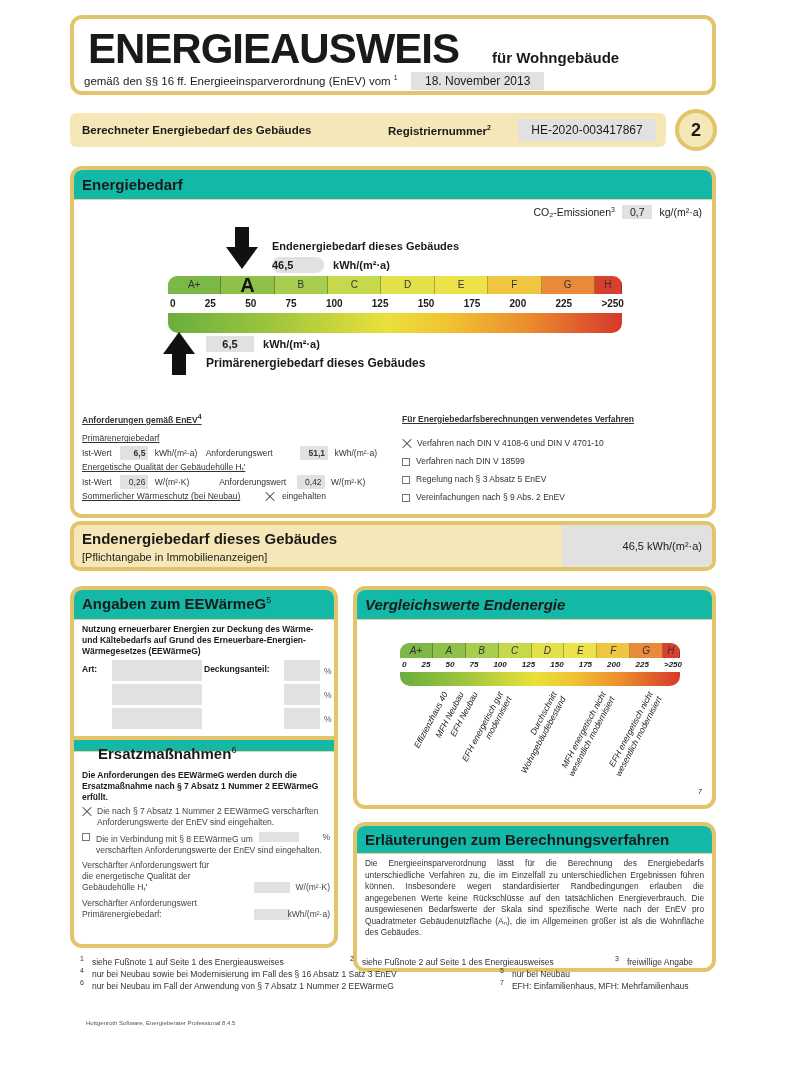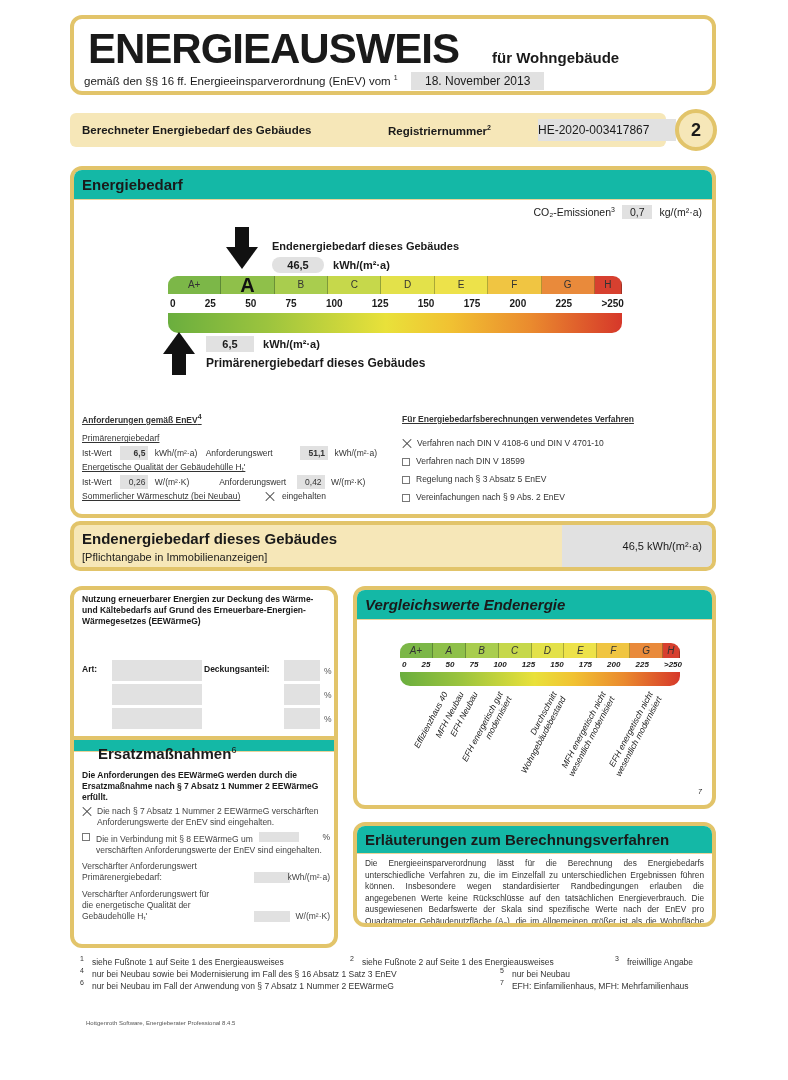--- a/index.html
+++ b/index.html
@@ -27,39 +27,39 @@
   <div style="position:absolute;left:10px;top:53px;font-size:11.5px;">
     <span>gemäß den §§ 16 ff. Energieeinsparverordnung (EnEV) vom</span>
     <span class="sup">1</span>
     <span class="gray" style="margin-left:10px;padding:2px 14px;font-size:12px;">18. November 2013</span>
   </div>
 </div>
 
 <div style="position:absolute;left:70px;top:113px;width:596px;height:34px;background:#f6e7b8;border-radius:6px;">
   <span style="position:absolute;left:12px;top:11px;font-size:11.5px;font-weight:bold;">Berechneter Energiebedarf des Gebäudes</span>
   <span style="position:absolute;left:318px;top:11px;font-size:11.5px;font-weight:bold;"><span>Registriernummer</span><span class="sup">2</span></span>
-  <span class="gray" style="position:absolute;left:468px;top:6px;width:138px;height:22px;line-height:22px;font-size:12px;">HE-2020-003417867</span>
+  <span class="gray" style="position:absolute;left:448px;top:6px;width:138px;height:22px;line-height:22px;text-align:center;font-size:12px;">HE-2020-003417867</span>
 </div>
 <div style="position:absolute;left:675px;top:109px;width:42px;height:42px;border:4px solid #e2c46a;border-radius:50%;background:#f6e7b8;text-align:center;line-height:34px;font-size:18px;font-weight:bold;">2</div>
 
 <div class="frame" style="left:70px;top:166px;width:646px;height:352px;overflow:hidden;">
   <div class="hdrband" style="height:30px;padding:6px 8px;">
     <span style="font-size:15px;font-weight:bold;">Energiebedarf</span>
   </div>
   <div style="position:absolute;right:10px;top:35px;font-size:10.5px;">
     <span>CO₂-Emissionen</span><span class="sup">3</span>
     <span class="gray" style="padding:1px 8px;margin:0 4px;">0,7</span>
     <span>kg/(m²·a)</span>
   </div>
 
   <div style="position:absolute;left:161px;top:57px;width:14px;height:22px;background:#111;"></div>
   <div style="position:absolute;left:152px;top:77px;width:0;height:0;border-left:16px solid transparent;border-right:16px solid transparent;border-top:22px solid #111;"></div>
   <div style="position:absolute;left:198px;top:70px;font-size:11px;font-weight:bold;">Endenergiebedarf dieses Gebäudes</div>
   <div style="position:absolute;left:198px;top:87px;font-size:11px;font-weight:bold;">
-    <span class="gray" style="width:52px;text-align:center;padding:2px 0;border-radius:8px;">46,5</span>
+    <span class="gray" style="width:52px;padding:2px 0;border-radius:8px;">46,5</span>
     <span style="margin-left:6px;">kWh/(m²·a)</span>
   </div>
 
   <div class="scale-top" id="scaleTop" style="left:94px;top:106px;width:454px;">
       <div style="background: rgb(124, 183, 72);">A+</div>
       <div style="background: rgb(143, 192, 74); font-size: 20px; font-weight: bold; color: rgb(17, 17, 17);">A</div>
       <div style="background: rgb(169, 205, 78);">B</div>
       <div style="background: rgb(198, 216, 75);">C</div>
       <div style="background: rgb(227, 225, 74);">D</div>
       <div style="background: rgb(237, 226, 74);">E</div>
@@ -130,20 +130,23 @@
 
 <div style="position:absolute;left:70px;top:521px;width:646px;height:50px;border:4px solid #e2c46a;border-radius:10px;background:#f6e7b8;overflow:hidden;">
   <div style="position:absolute;left:8px;top:5px;font-size:15px;font-weight:bold;">Endenergiebedarf dieses Gebäudes</div>
   <div style="position:absolute;left:8px;top:26px;font-size:11px;">[Pflichtangabe in Immobilienanzeigen]</div>
   <div style="position:absolute;right:0;top:0;width:150px;height:42px;background:#e1e1e1;">
     <span style="position:absolute;right:10px;top:15px;font-size:11px;">46,5 kWh/(m²·a)</span>
   </div>
 </div>
 
 <div class="frame" style="left:70px;top:586px;width:268px;height:362px;overflow:hidden;">
+  <div class="hdrband" style="height:30px;padding:5px 8px;font-size:15px;font-weight:bold;">
+    <span>Angaben zum EEWärmeG</span><span class="sup" style="font-size:9px;font-weight:normal;">5</span>
+  </div>
   <div style="padding:4px 8px;font-size:8.5px;font-weight:bold;line-height:11px;">Nutzung erneuerbarer Energien zur Deckung des Wärme-und Kältebedarfs auf Grund des Erneuerbare-Energien-Wärmegesetzes (EEWärmeG)</div>
   <div style="position:absolute;left:8px;top:74px;font-size:8.5px;font-weight:bold;">Art:</div>
   <div style="position:absolute;left:130px;top:74px;font-size:8.5px;font-weight:bold;">Deckungsanteil:</div>
   <div id="eewRows">
       <div class="gray" style="position:absolute;left:38px;top:70px;width:90px;height:21px;"></div>
     <div class="gray" style="position:absolute;left:210px;top:70px;width:36px;height:21px;"></div>
     <span style="position:absolute;left:250px;top:76px;font-size:8.5px;color:#555;">%</span>
       <div class="gray" style="position:absolute;left:38px;top:94px;width:90px;height:21px;"></div>
     <div class="gray" style="position:absolute;left:210px;top:94px;width:36px;height:21px;"></div>
     <span style="position:absolute;left:250px;top:100px;font-size:8.5px;color:#555;">%</span>
@@ -158,29 +161,29 @@
   <div style="position:absolute;left:8px;top:180px;width:248px;font-size:8.5px;line-height:11px;">
     <div style="font-weight:bold;">Die Anforderungen des EEWärmeG werden durch die Ersatzmaßnahme nach § 7 Absatz 1 Nummer 2 EEWärmeG erfüllt.</div>
     <div style="display:flex;margin-top:3px;color:#444;">
         <span class="cbx" style="flex:none;margin-top:1px;"></span>
         <span>Die nach § 7 Absatz 1 Nummer 2 EEWärmeG verschärften Anforderungswerte der EnEV sind eingehalten.</span>
       </div>
     <div style="display:flex;margin-top:4px;color:#444;position:relative;">
         <span class="cb" style="flex:none;margin-top:1px;"></span>
         <span><span>Die in Verbindung mit § 8 EEWärmeG um</span><span class="gray" style="width:40px;height:10px;margin-left:6px;"></span> <span style="position:absolute;right:0;">%</span><br><span>verschärften Anforderungswerte der EnEV sind eingehalten.</span></span>
       </div>
+    <div style="margin-top:4px;color:#444;position:relative;">
+        <span style="display:block;width:140px;">Verschärfter Anforderungswert für die energetische Qualität der Gebäudehülle Hₜ'</span>
+        <span class="gray" style="position:absolute;left:172px;bottom:0;width:36px;height:11px;"></span>
+        <span style="position:absolute;right:0;bottom:0;">W/(m²·K)</span>
+      </div>
     <div style="margin-top:5px;color:#444;position:relative;height:24px;">
         <span style="display:block;width:130px;">Verschärfter Anforderungswert Primärenergiebedarf:</span>
         <span class="gray" style="position:absolute;left:172px;top:11px;width:36px;height:11px;"></span>
         <span style="position:absolute;right:0;top:11px;">kWh/(m²·a)</span>
-      </div>
-    <div style="margin-top:4px;color:#444;position:relative;">
-        <span style="display:block;width:140px;">Verschärfter Anforderungswert für die energetische Qualität der Gebäudehülle Hₜ'</span>
-        <span class="gray" style="position:absolute;left:172px;bottom:0;width:36px;height:11px;"></span>
-        <span style="position:absolute;right:0;bottom:0;">W/(m²·K)</span>
       </div>
   </div>
 </div>
 
 <div class="frame" style="left:353px;top:586px;width:363px;height:223px;overflow:hidden;font-style:italic;">
   <div class="hdrband" style="height:30px;padding:6px 8px;font-size:15px;font-weight:bold;">Vergleichswerte Endenergie</div>
   <div class="scale-top" id="scaleSmall" style="left:43px;top:53px;width:280px;height:15px;">
       <div style="background: rgb(124, 183, 72); line-height: 15px;">A+</div>
       <div style="background: rgb(143, 192, 74); line-height: 15px;">A</div>
       <div style="background: rgb(169, 205, 78); line-height: 15px;">B</div>
@@ -210,21 +213,21 @@
       <div style="position: absolute; left: 99.7786px; top: 100px; font-size: 8.5px; width: 100px; line-height: 10px; transform-origin: 0px 0px; transform: rotate(-62deg) translateX(-100px); text-align: right;">MFH Neubau</div>
       <div style="position: absolute; left: 113.672px; top: 100px; font-size: 8.5px; width: 100px; line-height: 10px; transform-origin: 0px 0px; transform: rotate(-62deg) translateX(-100px); text-align: right;">EFH Neubau</div>
       <div style="position: absolute; left: 139.321px; top: 100px; font-size: 8.5px; width: 100px; line-height: 10px; transform-origin: 0px 0px; transform: rotate(-62deg) translateX(-100px); text-align: right;">EFH energetisch gut modernisiert</div>
       <div style="position: absolute; left: 192.756px; top: 100px; font-size: 8.5px; width: 100px; line-height: 10px; transform-origin: 0px 0px; transform: rotate(-62deg) translateX(-100px); text-align: right;">Durchschnitt Wohngebäudebestand</div>
       <div style="position: absolute; left: 241.916px; top: 100px; font-size: 8.5px; width: 100px; line-height: 10px; transform-origin: 0px 0px; transform: rotate(-62deg) translateX(-100px); text-align: right;">MFH energetisch nicht wesentlich modernisiert</div>
       <div style="position: absolute; left: 288.939px; top: 100px; font-size: 8.5px; width: 100px; line-height: 10px; transform-origin: 0px 0px; transform: rotate(-62deg) translateX(-100px); text-align: right;">EFH energetisch nicht wesentlich modernisiert</div>
     </div>
   <div class="sup" style="position:absolute;right:10px;bottom:10px;">7</div>
 </div>
 
-<div class="frame" style="left:353px;top:822px;width:363px;height:105px;overflow:hidden;">
+<div class="frame" style="left:353px;top:822px;width:363px;height:150px;overflow:hidden;">
   <div class="hdrband" style="height:28px;padding:5px 8px;font-size:15px;font-weight:bold;">Erläuterungen zum Berechnungsverfahren</div>
   <div style="padding:4px 8px;font-size:8.3px;line-height:11.5px;text-align:justify;color:#333;">Die Energieeinsparverordnung lässt für die Berechnung des Energiebedarfs unterschiedliche Verfahren zu, die im Einzelfall zu unterschiedlichen Ergebnissen führen können. Insbesondere wegen standardisierter Randbedingungen erlauben die angegebenen Werte keine Rückschlüsse auf den tatsächlichen Energieverbrauch. Die ausgewiesenen Bedarfswerte der Skala sind spezifische Werte nach der EnEV pro Quadratmeter Gebäudenutzfläche (Aₙ), die im Allgemeinen größer ist als die Wohnfläche des Gebäudes.</div>
 </div>
 
 <div id="footnotes" style="position:absolute;left:80px;top:955px;width:630px;font-size:8.5px;color:#333;">
     <div style="position: absolute; left: 0px; top: 0px; white-space: nowrap;"><span class="sup" style="margin-right:8px;">1</span>siehe Fußnote 1 auf Seite 1 des Energieausweises</div>
     <div style="position: absolute; left: 270px; top: 0px; white-space: nowrap;"><span class="sup" style="margin-right:8px;">2</span>siehe Fußnote 2 auf Seite 1 des Energieausweises</div>
     <div style="position: absolute; left: 535px; top: 0px; white-space: nowrap;"><span class="sup" style="margin-right:8px;">3</span>freiwillige Angabe</div>
     <div style="position: absolute; left: 0px; top: 12px; white-space: nowrap;"><span class="sup" style="margin-right:8px;">4</span>nur bei Neubau sowie bei Modernisierung im Fall des § 16 Absatz 1 Satz 3 EnEV</div>
     <div style="position: absolute; left: 420px; top: 12px; white-space: nowrap;"><span class="sup" style="margin-right:8px;">5</span>nur bei Neubau</div>

